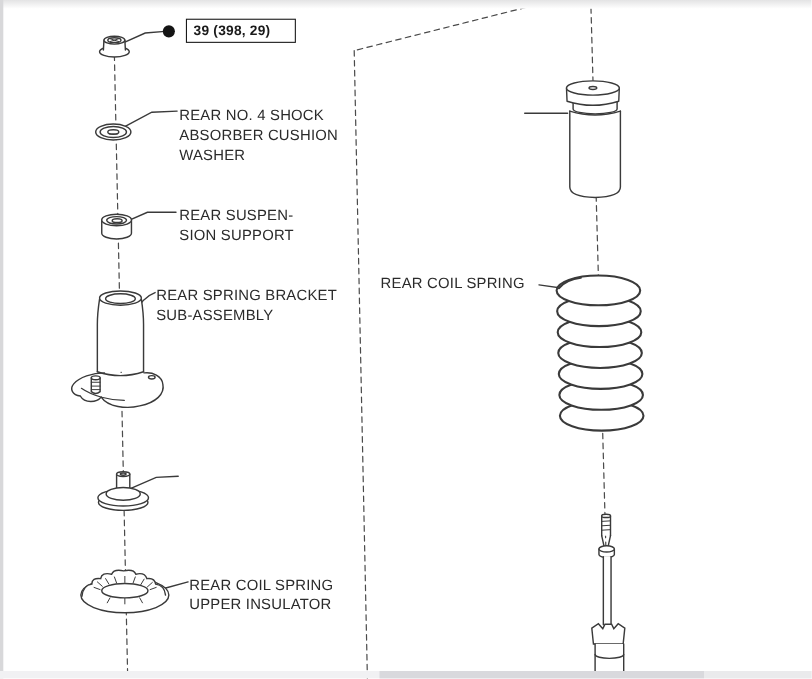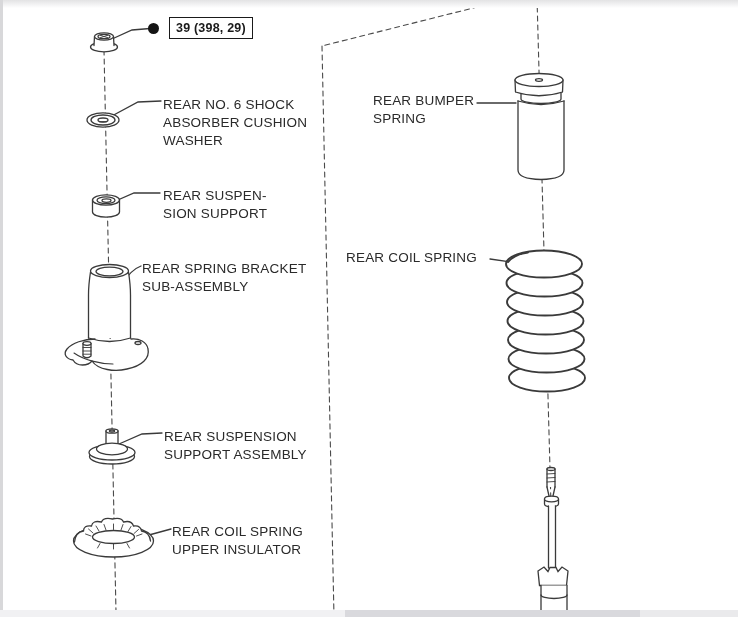--- a/index.html
+++ b/index.html
@@ -11,21 +11,21 @@
     background:linear-gradient(#e3e3e4,#ffffff);pointer-events:none;}
   #left-edge{position:absolute;left:0;top:0;width:3px;height:617px;background:#d8d8da;}
   #diagram-svg{position:absolute;left:0;top:0;}
   .lbl{
     position:absolute;font-size:13.5px;line-height:18px;color:#2a2a2a;
     letter-spacing:.2px;white-space:pre-line;
   }
   #torque-callout{position:absolute;left:148px;top:17px;display:flex;align-items:center;}
   #torque-bullet{width:11px;height:11px;border-radius:50%;background:#141414;margin-right:10px;}
   #torque-box{
-    border:1.6px solid #1a1a1a;background:#fff;padding:1px 6px 0 6px;height:19px;
+    border:1.6px solid #1a1a1a;background:#fff;padding:1px 22px 0 6px;height:19px;
     font-size:12.5px;font-weight:bold;color:#1a1a1a;letter-spacing:.2px;line-height:18px;
   }
   #scrollbar{position:absolute;left:0;top:610px;width:738px;height:7px;background:#f1f1f3;}
   #scrollbar-thumb{position:absolute;left:345px;top:0;width:295px;height:7px;background:#d9d9dd;}
   #scrollbar-end{position:absolute;left:640px;top:0;width:98px;height:7px;background:#eaeaec;}
 </style>
 </head>
 <body>
 
 <div id="stage">
@@ -181,33 +181,29 @@
       <path d="M541,585.5 L541,613 M567,585.5 L567,613"></path>
       <path d="M541,595 A13,3.5 0 0 0 567,595"></path>
     </g>
   </svg>
 
   <div id="torque-callout">
     <div id="torque-bullet"></div>
     <div id="torque-box">39 (398, 29)</div>
   </div>
 
-  <div class="lbl" style="left:163px;top:96px">REAR NO. 6 SHOCK
+  <div class="lbl" style="left:163px;top:96px">REAR NO. 4 SHOCK
 ABSORBER CUSHION
 WASHER</div>
   <div class="lbl" style="left:142px;top:260px">REAR SPRING BRACKET
 SUB-ASSEMBLY</div>
   <div class="lbl" style="left:163px;top:187px">REAR SUSPEN-
 SION SUPPORT</div>
-  <div class="lbl" style="left:164px;top:428px">REAR SUSPENSION
-SUPPORT ASSEMBLY</div>
   <div class="lbl" style="left:172px;top:523px">REAR COIL SPRING
 UPPER INSULATOR</div>
-  <div class="lbl" style="left:373px;top:92px">REAR BUMPER
-SPRING</div>
   <div class="lbl" style="left:346px;top:249px">REAR COIL SPRING</div>
 
   <div id="top-edge"></div>
   <div id="left-edge"></div>
   <div id="scrollbar">
     <div id="scrollbar-end"></div>
     <div id="scrollbar-thumb"></div>
   </div>
 
 </div>

